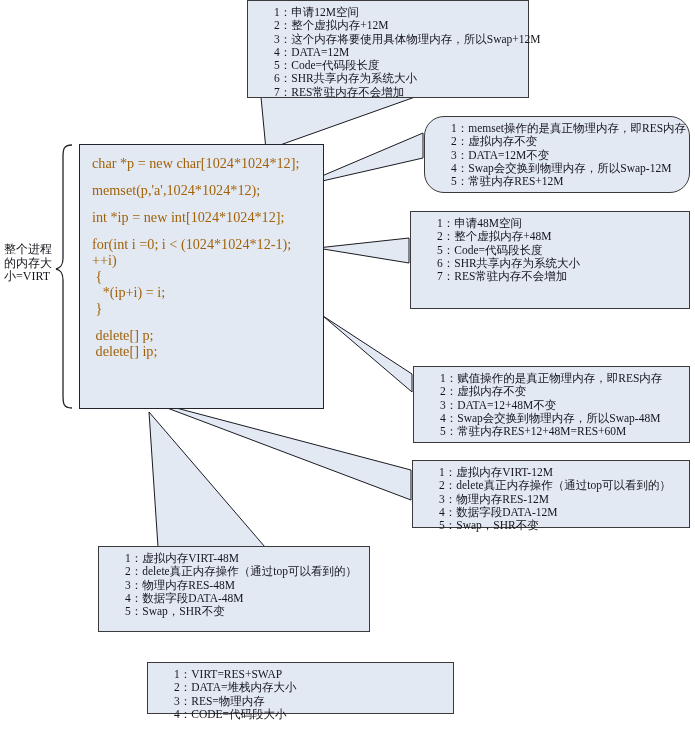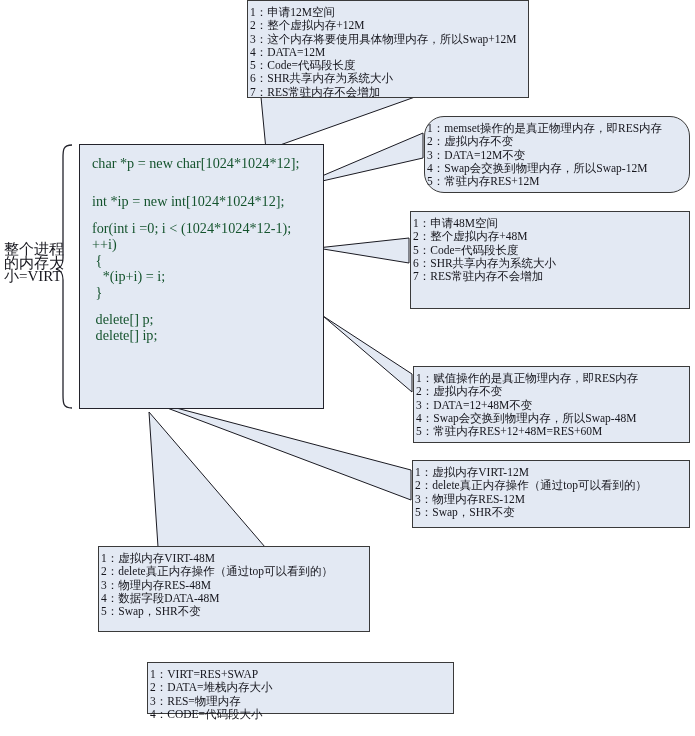--- a/index.html
+++ b/index.html
@@ -23,21 +23,21 @@
     top: 0;
     width: 695px;
     height: 736px;
     pointer-events: none;
   }
   .note {
     position: absolute;
     background: #e3e9f3;
     border: 1px solid #3a3a3a;
     box-sizing: border-box;
-    padding: 5px 8px 5px 2px;
+    padding: 5px 8px 5px 26px;
     z-index: 5;
   }
   .note .line {
     font-size: 11.5px;
     line-height: 13.3px;
     color: #15151c;
     white-space: nowrap;
     letter-spacing: 0px;
   }
   .note .line .num {
@@ -48,30 +48,30 @@
     position: absolute;
     background: #e3e9f3;
     border: 1.6px solid #23232b;
     box-sizing: border-box;
     z-index: 4;
     padding: 10px 12px;
   }
   .codebox .cline {
     font-size: 14.2px;
     line-height: 16px;
-    color: #14532d;
+    color: #a16207;
     white-space: pre;
   }
   .codebox .gap {
     height: 11px;
   }
   .sidelabel {
     position: absolute;
     z-index: 6;
-    font-size: 15px;
+    font-size: 12px;
     line-height: 13.5px;
     color: #15151c;
     white-space: nowrap;
   }
 </style>
 </head>
 <body>
 
 <div id="stage">
 
@@ -96,20 +96,21 @@
 
   <div class="sidelabel" style="left:4px; top:243px;">
     <div>整个进程</div>
     <div>的内存大</div>
     <div>小=VIRT</div>
   </div>
 
   <div class="codebox" style="left:79px; top:144px; width:245px; height:265px;">
     <div class="cline">char *p = new char[1024*1024*12];</div>
     <div class="gap"></div>
+    <div class="cline">memset(p,'a',1024*1024*12);</div>
     <div class="gap"></div>
     <div class="cline">int *ip = new int[1024*1024*12];</div>
     <div class="gap"></div>
     <div class="cline">for(int i =0; i &lt; (1024*1024*12-1);</div>
     <div class="cline">++i)</div>
     <div class="cline"> {</div>
     <div class="cline">   *(ip+i) = i;</div>
     <div class="cline"> }</div>
     <div class="gap"></div>
     <div class="cline"> delete[] p;</div>
@@ -147,20 +148,21 @@
     <div class="line"><span class="num">2：</span><span>虚拟内存不变</span></div>
     <div class="line"><span class="num">3：</span><span>DATA=12+48M不变</span></div>
     <div class="line"><span class="num">4：</span><span>Swap会交换到物理内存，所以Swap-48M</span></div>
     <div class="line"><span class="num">5：</span><span>常驻内存RES+12+48M=RES+60M</span></div>
   </div>
 
   <div class="note" style="left:412px; top:460px; width:278px; height:68px;">
     <div class="line"><span class="num">1：</span><span>虚拟内存VIRT-12M</span></div>
     <div class="line"><span class="num">2：</span><span>delete真正内存操作（通过top可以看到的）</span></div>
     <div class="line"><span class="num">3：</span><span>物理内存RES-12M</span></div>
+    <div class="line"><span class="num">4：</span><span>数据字段DATA-12M</span></div>
     <div class="line"><span class="num">5：</span><span>Swap，SHR不变</span></div>
   </div>
 
   <div class="note" style="left:98px; top:546px; width:272px; height:86px;">
     <div class="line"><span class="num">1：</span><span>虚拟内存VIRT-48M</span></div>
     <div class="line"><span class="num">2：</span><span>delete真正内存操作（通过top可以看到的）</span></div>
     <div class="line"><span class="num">3：</span><span>物理内存RES-48M</span></div>
     <div class="line"><span class="num">4：</span><span>数据字段DATA-48M</span></div>
     <div class="line"><span class="num">5：</span><span>Swap，SHR不变</span></div>
   </div>

